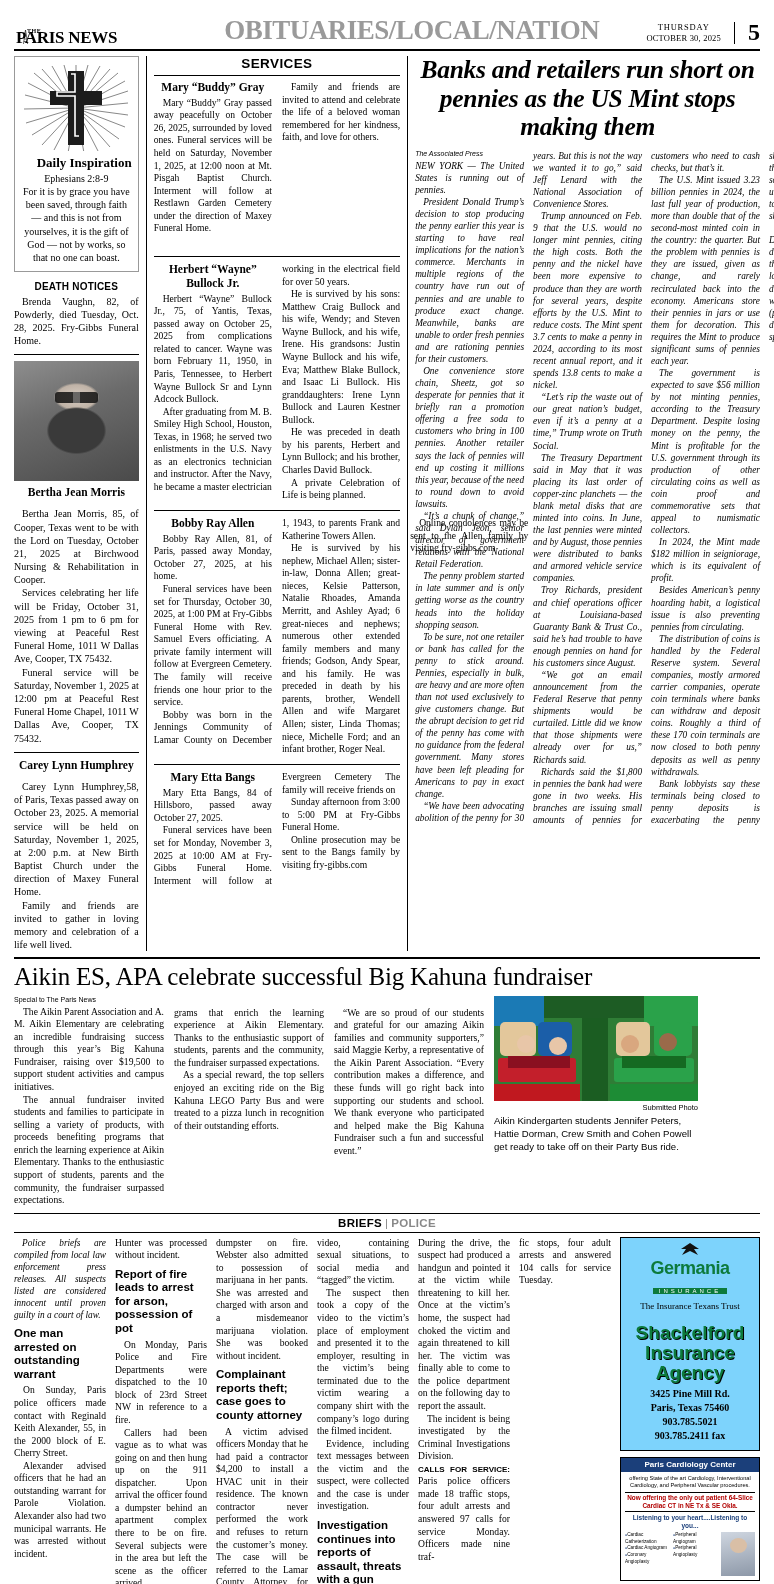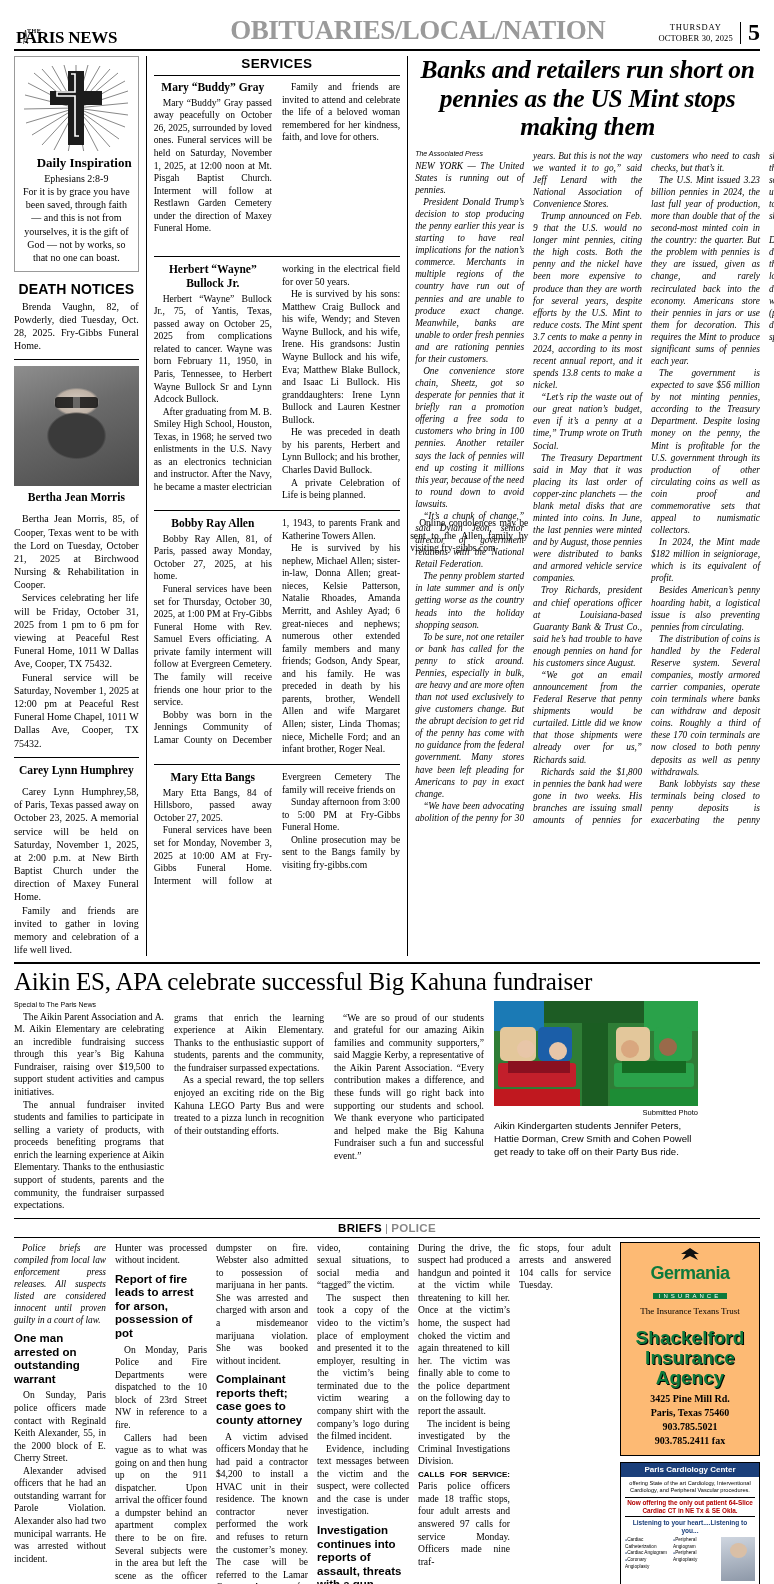--- a/index.html
+++ b/index.html
@@ -12,21 +12,21 @@
     overflow: hidden;
   }
   .page { width: 774px; height: 1584px; padding: 8px 14px 0 14px; position: relative; }
 
   
   .masthead { display: flex; align-items: flex-end; justify-content: space-between; height: 38px; }
   .logo { font-family: "Liberation Serif", serif; font-weight: bold; font-size: 17px; letter-spacing: -.3px; line-height: 1; position: relative; padding-left: 2px; }
   .logo .tiny { font-size: 6px; position: absolute; left: 13px; top: -1px; letter-spacing: .5px; }
   .logo .eiffel { position: absolute; left: 9px; top: 1px; width: 5px; height: 14px; }
   .section-title { font-family: "Liberation Serif", serif; font-weight: bold; font-size: 27px; color: #9a9a9a; letter-spacing: -.5px; margin-left: 60px; }
-  .dateblock { display: flex; align-items: center; gap: 7px; }
+  .dateblock { display: flex; align-items: center; gap: 13px; }
   .dateblock .dates { text-align: center; font-size: 8.5px; line-height: 1.25; letter-spacing: .2px; }
   .dateblock .dates .dow { letter-spacing: .8px; }
   .dateblock .rule { width: 1px; height: 22px; background: #000; }
   .dateblock .pagenum { font-size: 24px; font-weight: bold; }
   .rule-main { border-top: 2px solid #000; margin-top: 3px; }
 
   
   .cols { display: flex; margin-top: 5px; }
   .col { }
   .vrule { width: 1px; background: #000; margin: 0 7px; align-self: stretch; }
@@ -34,21 +34,21 @@
   
   .rail { width: 128px; }
   .box {
     border: 1px solid #999; padding: 5px 6px 7px 6px; text-align: center;
   }
   .cross-wrap { height: 92px; display: flex; align-items: center; justify-content: center; }
   .daily-title { font-weight: bold; font-size: 13px; margin-top: 1px; text-align: right; }
   .verse-ref { font-size: 10px; margin-top: 2px; }
   .verse-body { font-size: 10px; line-height: 1.32; margin-top: 1px; }
 
-  .dn-head { font-family: "Liberation Sans", sans-serif; font-weight: bold; font-size: 14px; text-align: center; margin-top: 9px; letter-spacing: .2px; }
+  .dn-head { font-family: "Liberation Sans", sans-serif; font-weight: bold; font-size: 10px; text-align: center; margin-top: 9px; letter-spacing: .2px; }
   .dn-body { font-size: 10px; line-height: 1.3; text-align: justify; margin-top: 3px; text-indent: 8px; }
 
   .hr { border-top: 1px solid #000; margin: 7px 0 6px 0; }
 
   .photo { width: 100%; background: #7d7d7d; position: relative; overflow: hidden; }
   .photo::before { content:""; position:absolute; inset:0;
     background:
       radial-gradient(ellipse 46% 38% at 50% 58%, #3a3a3a 0%, #3a3a3a 48%, transparent 52%),
       radial-gradient(ellipse 26% 17% at 50% 30%, #d8cdc3 0%, #bfb2a6 60%, transparent 70%),
       linear-gradient(160deg,#8e8e8e 0%, #6b6b6b 40%, #4a4a4a 100%);
@@ -96,21 +96,21 @@
   .briefs-head .sep { color: #888; font-weight: normal; margin: 0 3px; }
   .briefs-head .sub { color: #888; }
   .briefs-rule2 { border-top: 1px solid #000; margin-bottom: 4px; }
   .briefs-cols { display: flex; gap: 9px; }
   .bcol { width: 92px; }
   .bnote { font-size: 9.3px; line-height: 1.3; font-style: italic; text-align: justify; text-indent: 8px; }
   .bhead { font-family: "Liberation Sans", sans-serif; font-weight: bold; font-size: 11.5px; line-height: 1.18; margin: 6px 0 3px 0; }
 
   
   .adcol { width: 140px; }
-  .ad { border: 1px solid #000; background:#fdba74; }
+  .ad { border: 1px solid #000; background:#7dd3fc; }
   .ad-germania { padding: 4px 5px 6px 5px; text-align: center; }
   .germania-word { font-family: "Liberation Sans", sans-serif; font-weight: bold; font-size: 18px; color: #0d7a3c; letter-spacing: -.5px; }
   .germania-sub { font-family: "Liberation Sans", sans-serif; font-size: 6px; letter-spacing: 3px; color: #0d7a3c; background:#0d7a3c; color:#fff; display:inline-block; padding:0 6px; margin-top:1px;}
   .germania-tag { font-size: 9px; margin-top: 4px; }
   .shack { text-align: center; padding: 6px 4px 7px 4px; }
   .shack-word { font-family: "Liberation Sans", sans-serif; font-weight: bold; font-size: 19px; color: #0d7a3c; line-height: 1.05; text-shadow: 1px 1px 0 #000; }
   .shack-addr { font-weight: bold; font-size: 10px; line-height: 1.4; margin-top: 5px; }
 
   .ad-cardio { border: 1px solid #000; margin-top: 6px; }
   .cardio-head { background: #1b3f7a; color: #fff; font-family: "Liberation Sans", sans-serif; font-weight: bold; font-size: 8px; text-align: center; padding: 2px 2px; line-height:1.2;}

